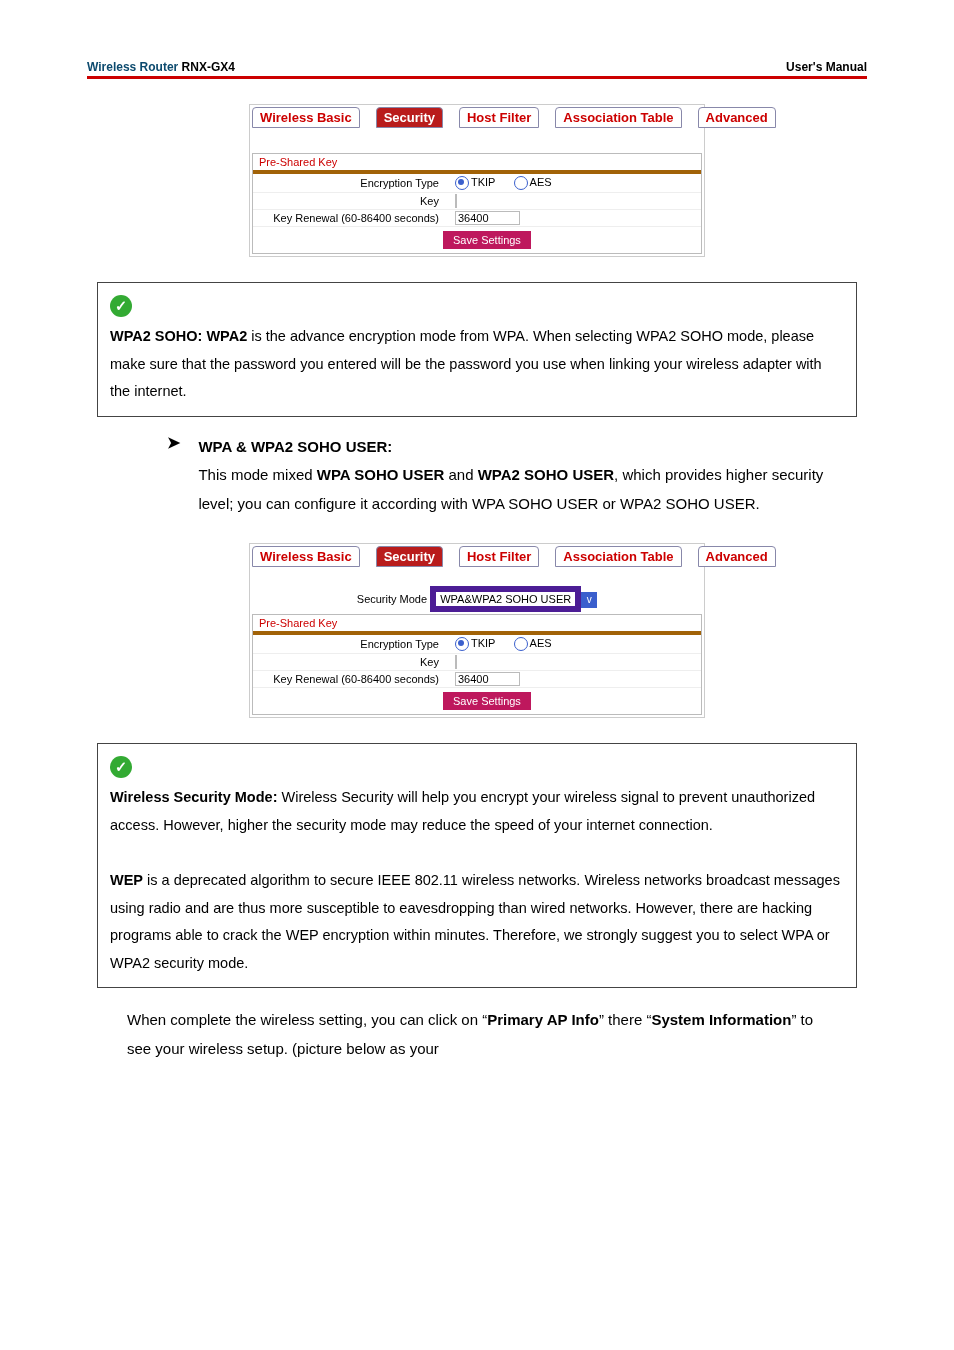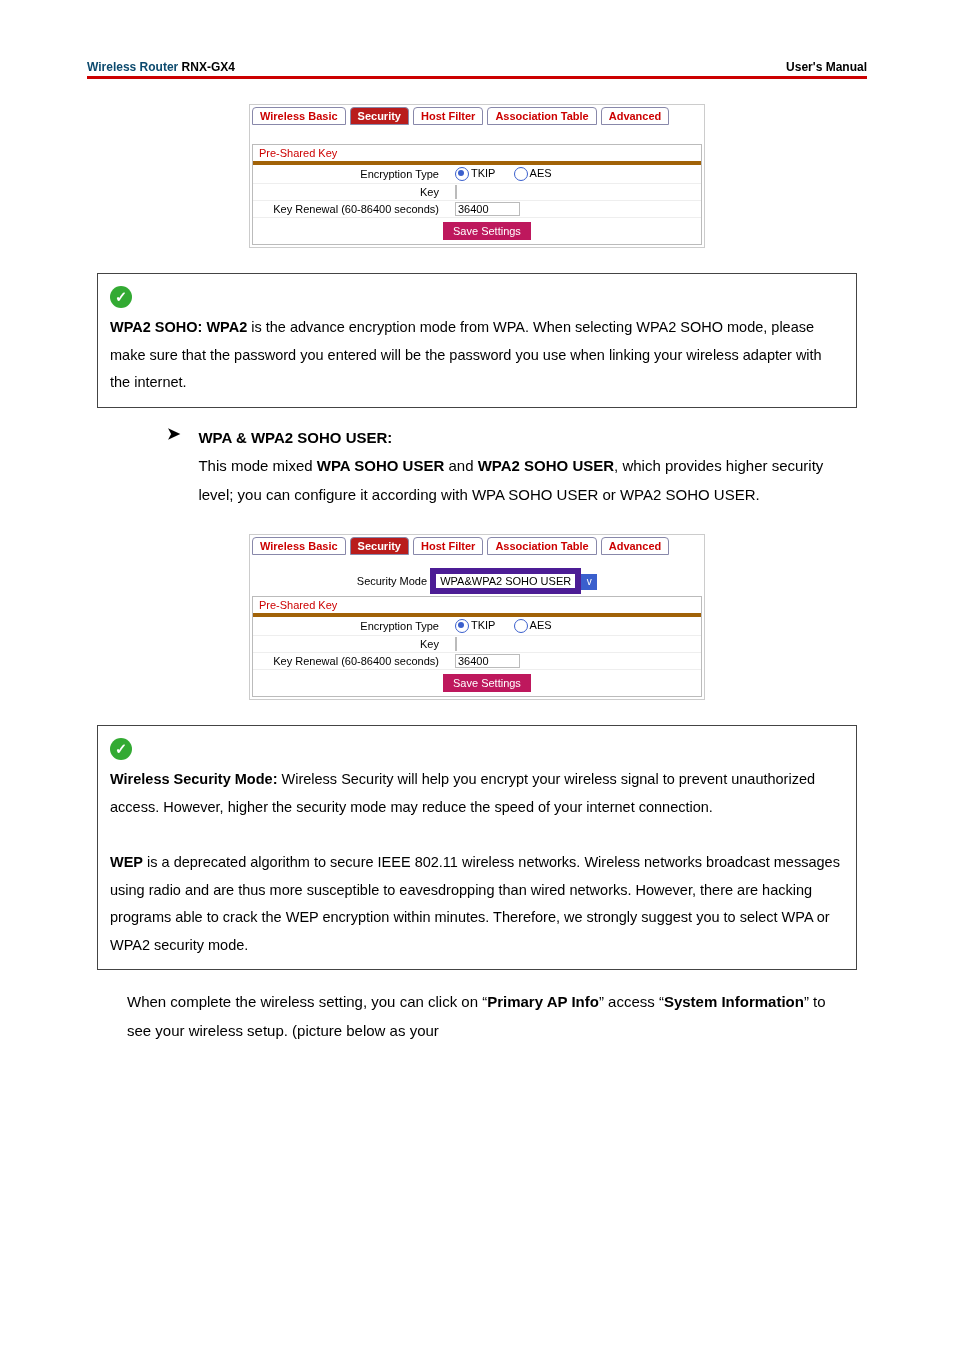--- a/index.html
+++ b/index.html
@@ -1,20 +1,20 @@
 <!DOCTYPE html>
 <html><head>
 <meta charset="utf-8">
 <style>
   body{margin:0;font-family:Arial,Helvetica,sans-serif;background:#fff;color:#000}
   .page{width:780px;margin:0 auto;padding:60px 0 40px}
   .hdr{display:flex;justify-content:space-between;border-bottom:3px solid #c00;padding-bottom:2px;font-size:12px;font-weight:bold}
   .hdr .left span.red{color:#0c4a6e}
   .shot{width:450px;margin:25px auto;border:1px solid #ccc;background:#fff;padding:2px}
-  .tabs{display:flex;gap:4px;font-size:11px;font-weight:bold;color:#c00;margin-bottom:19px;flex-wrap:nowrap}
+  .tabs{display:flex;gap:16px;font-size:13px;font-weight:bold;color:#c00;margin-bottom:25px;flex-wrap:nowrap}
   .tab{border:1px solid #88a;border-radius:4px 4px 0 0;padding:2px 7px;background:#fff;color:#c00;white-space:nowrap}
   .tab.active{background:#b91c1c;color:#fff}
   .secmode{text-align:center;font-size:11px;margin:6px 0}
   .secmode .marching{border:1px dashed #c33;padding:1px 4px;display:inline-block}
   .arrowbtn{display:inline-block;width:16px;height:16px;background:#3a5fcd;color:#fff;font-size:10px;line-height:16px;text-align:center;vertical-align:middle}
   .psk{border:1px solid #bbb;margin-top:4px}
   .psk-h{color:#c00;font-weight:normal;font-size:11px;padding:2px 6px;border-bottom:4px solid #a16207}
   .row{display:flex;font-size:11px;border-bottom:1px solid #eee;padding:2px 6px;align-items:center}
   .row .lab{width:180px;text-align:right;padding-right:16px}
   .row .val{flex:1}
@@ -119,16 +119,16 @@
   </div>
 
   <div class="notebox">
     <div class="check">✓</div><br>
     <b>Wireless Security Mode:</b><span> Wireless Security will help you encrypt your wireless signal to prevent unauthorized access. However, higher the security mode may reduce the speed of your internet connection.</span>
     <br><br>
     <b>WEP</b><span> is a deprecated algorithm to secure IEEE 802.11 wireless networks. Wireless networks broadcast messages using radio and are thus more susceptible to eavesdropping than wired networks. However, there are hacking programs able to crack the WEP encryption within minutes. Therefore, we strongly suggest you to select WPA or WPA2 security mode.</span>
   </div>
 
   <div class="closing">
-    <span>When complete the wireless setting, you can click on “</span><b>Primary AP Info</b><span>” access “</span><b>System Information</b><span>” to see your wireless setup. (picture below as your</span>
+    <span>When complete the wireless setting, you can click on “</span><b>Primary AP Info</b><span>” there “</span><b>System Information</b><span>” to see your wireless setup. (picture below as your</span>
   </div>
 
 </div>
 
 </body></html>

